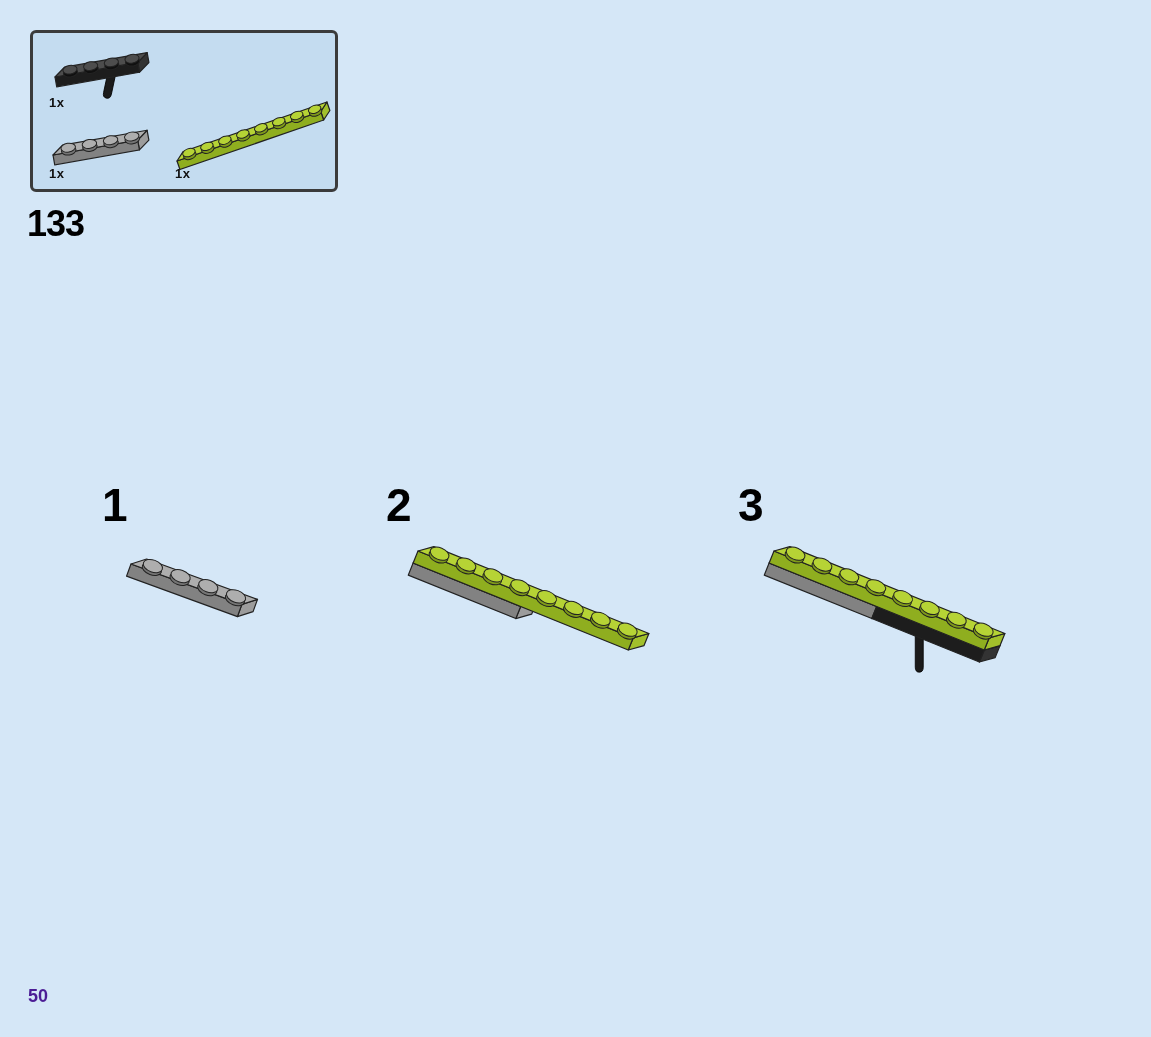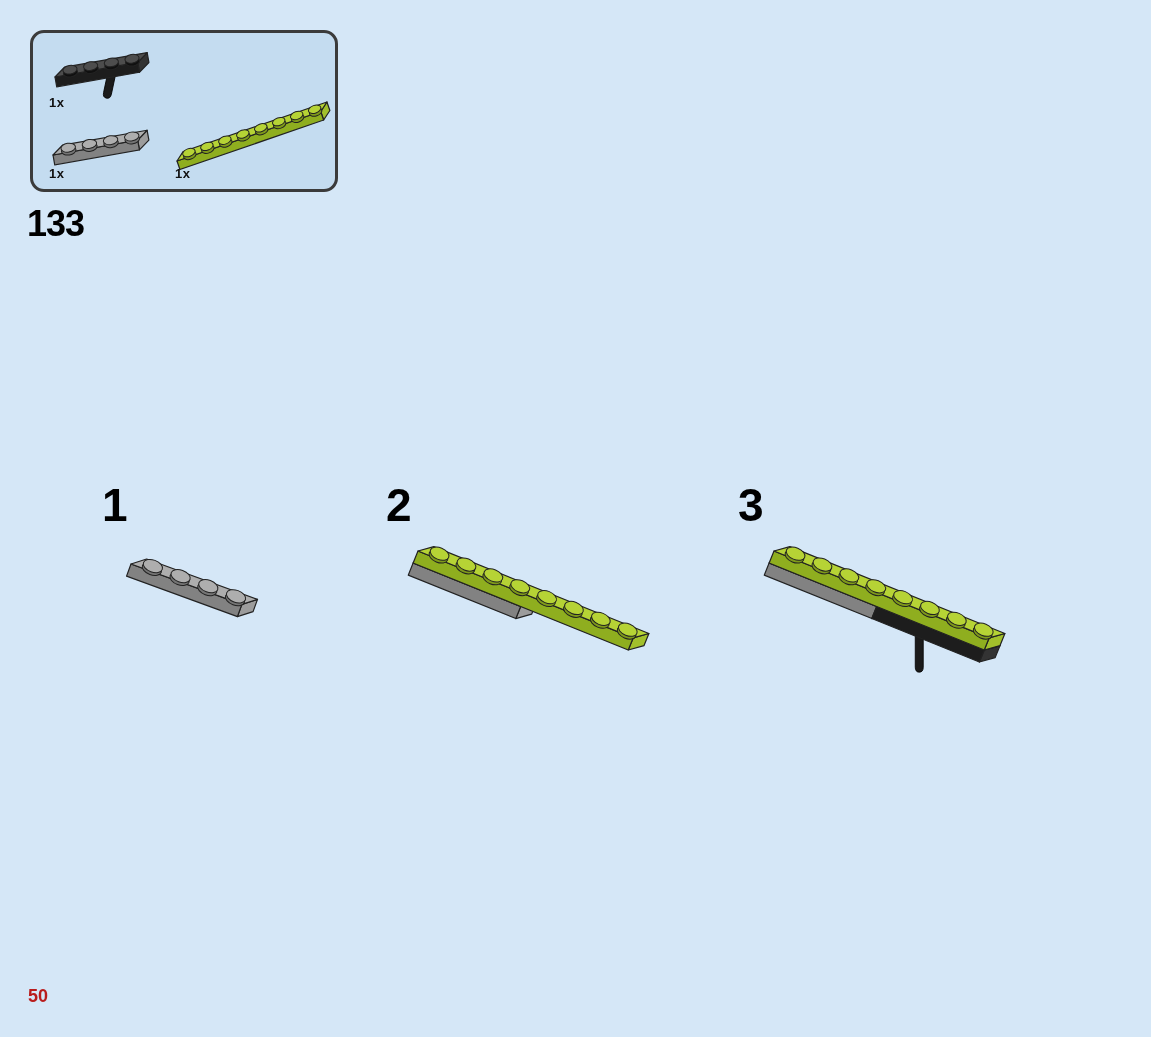--- a/index.html
+++ b/index.html
@@ -1,21 +1,21 @@
 <!DOCTYPE html>
 <html><head>
 <meta charset="utf-8">
 <style>
   html,body{margin:0;padding:0;}
   body{font-family:"Liberation Sans", sans-serif;}
   .page{position:relative;width:1151px;height:1037px;background:#d5e7f7;overflow:hidden;}
 
   .parts-box{
     position:absolute;left:30px;top:30px;width:308px;height:162px;
-    border:3px solid #3b3b3b;border-radius:14px;background:#c4dcf0;
+    border:3px solid #3b3b3b;border-radius:6px;background:#c4dcf0;
     box-sizing:border-box;
   }
   .parts-box svg{position:absolute;left:0;top:0;}
   .count{
     position:absolute;font-size:13px;font-weight:bold;color:#111;
     letter-spacing:0.5px;
   }
   .c1{left:16px;top:62px;}
   .c2{left:16px;top:133px;}
   .c3{left:142px;top:133px;}
@@ -32,21 +32,21 @@
   .sl2{left:386px;top:478px;}
   .sl3{left:738px;top:478px;}
 
   .step-art{position:absolute;}
   #step1-art{left:115px;top:526px;}
   #step2-art{left:402px;top:513px;}
   #step3-art{left:758px;top:513px;}
 
   .page-number{
     position:absolute;left:28px;top:986px;
-    font-size:18px;font-weight:700;color:#b91c1c;
+    font-size:18px;font-weight:700;color:#4c1d95;
   }
 </style>
 </head>
 <body>
 
 <div class="page" style="background: rgb(213, 231, 247);">
 
   <div class="parts-box" style="background: rgb(196, 220, 240); border-color: rgb(59, 59, 59);">
     <svg id="box-art" width="302" height="156">
         <g transform="translate(76,34) rotate(12)">

